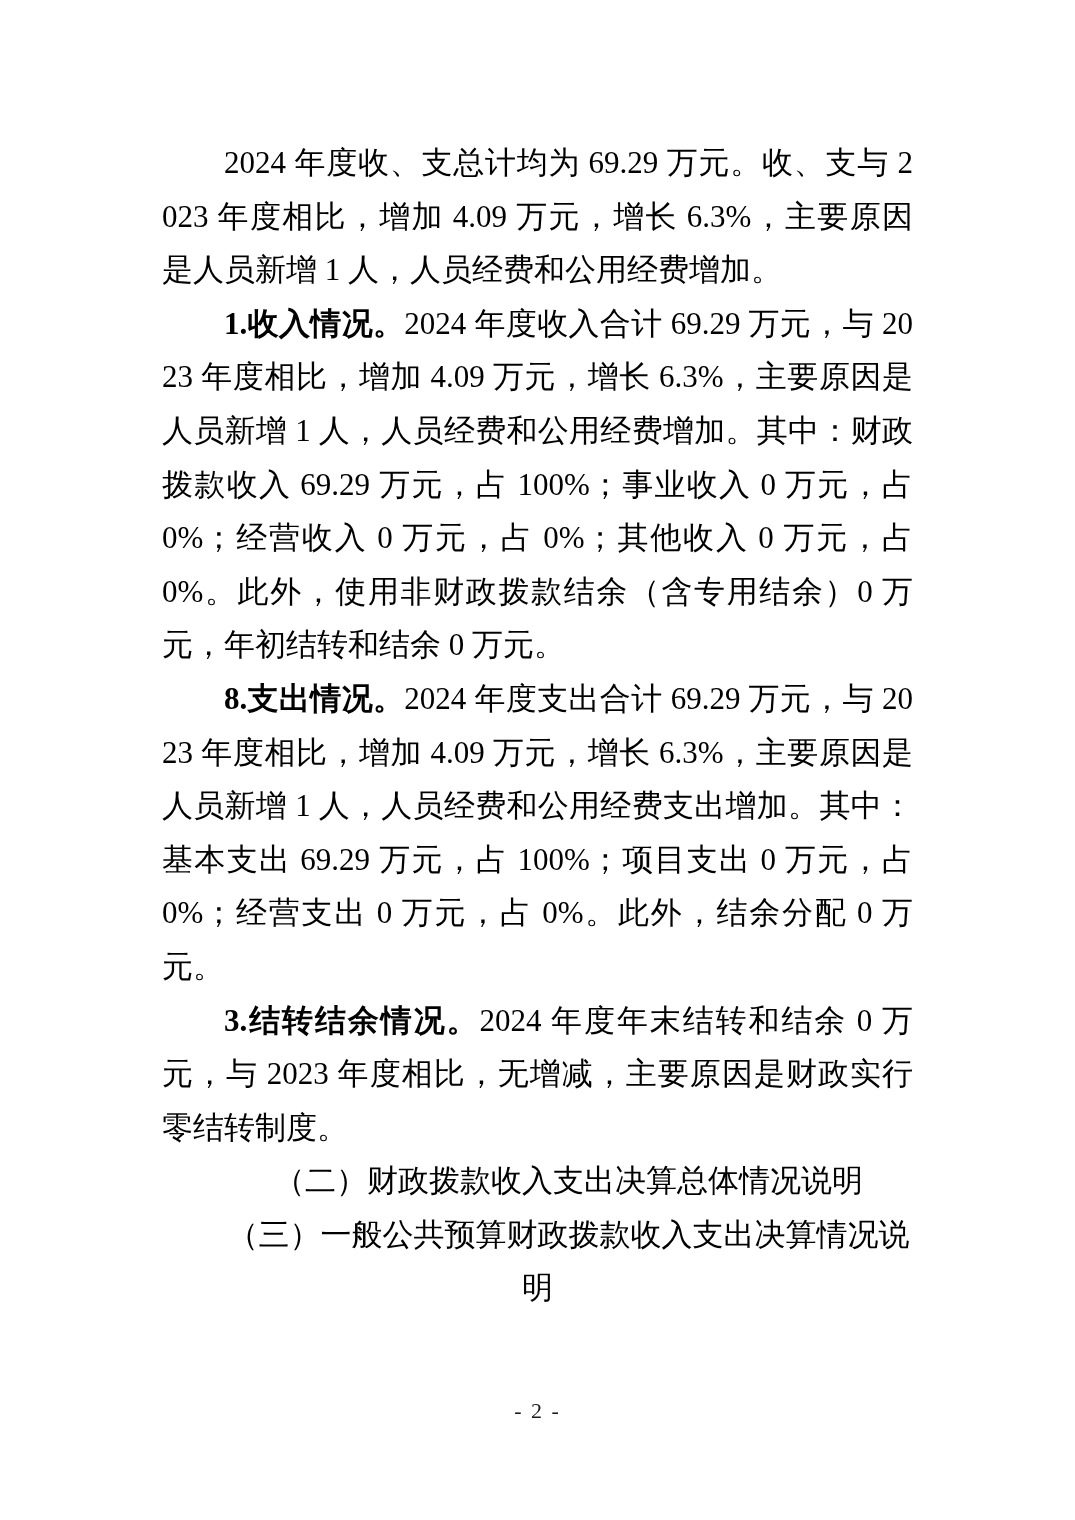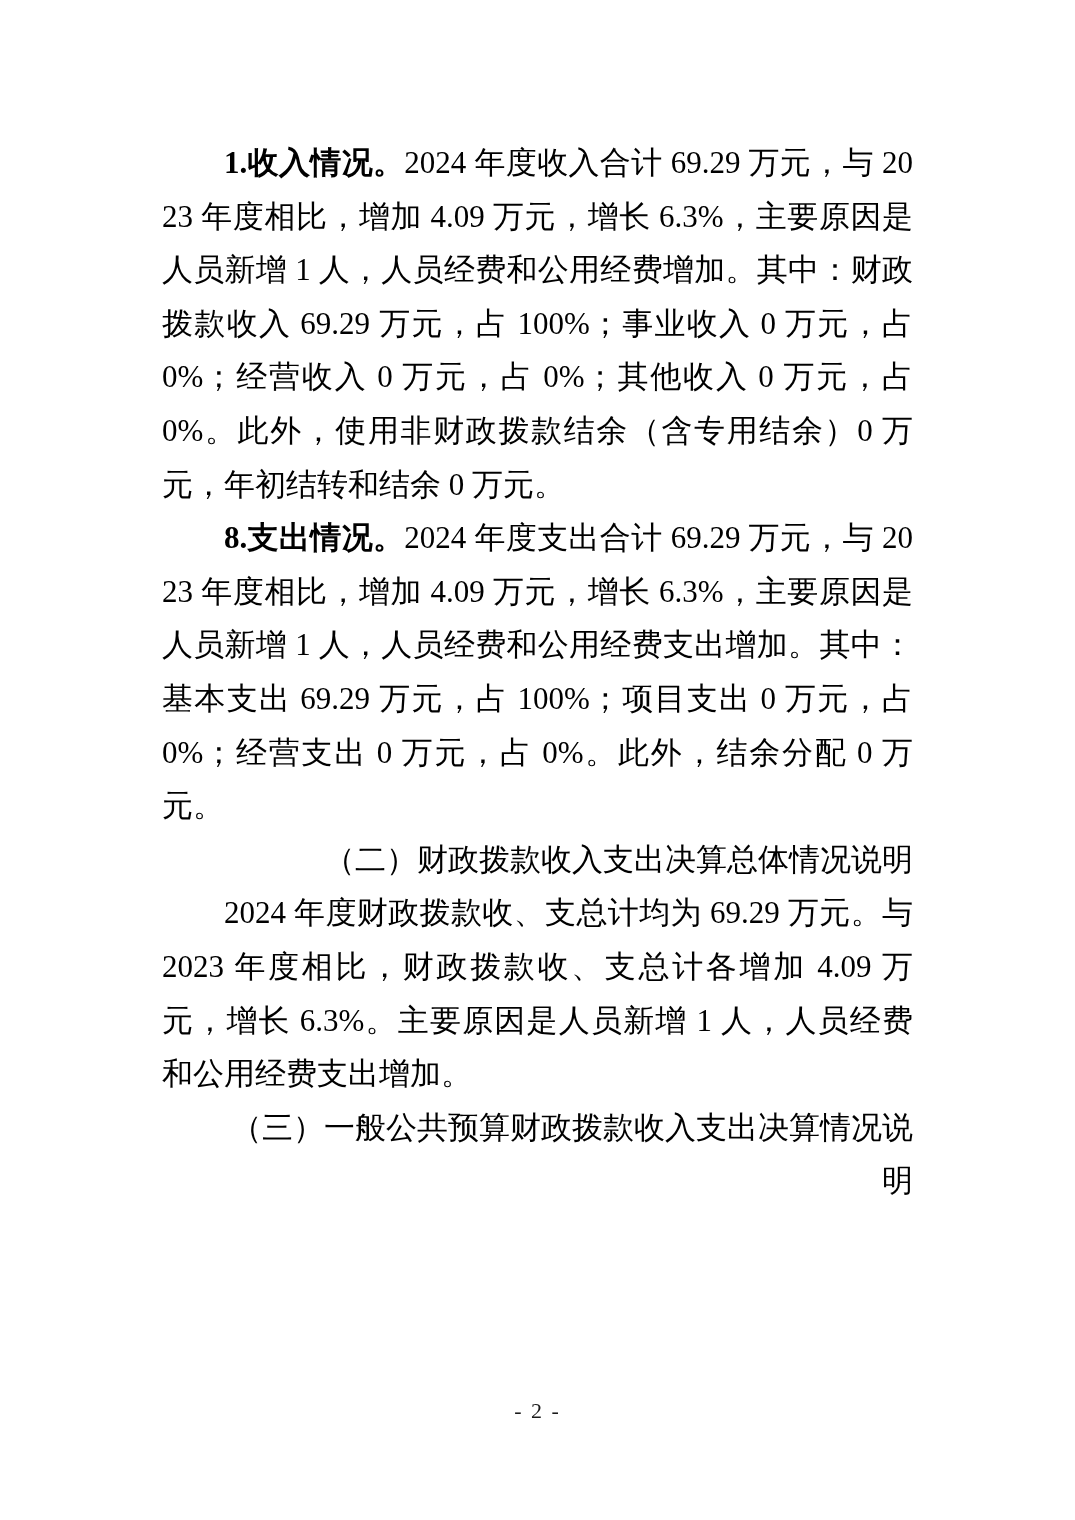--- a/index.html
+++ b/index.html
@@ -30,39 +30,40 @@
     text-align: justify;
     text-justify: inter-character;
     text-indent: 2em;
     word-break: break-all;
   }
   p.para .lead {
     font-weight: bold;
     margin-top: 36px;
   }
   p.para.heading {
-    text-align: right;
+    text-align: center;
     font-weight: 500;
   }
   .footer {
     position: absolute;
     left: 0;
     right: 0;
     top: 1398px;
     text-align: center;
     font-size: 22px;
     letter-spacing: 2px;
     color: #1a1a1a;
   }
 </style>
 </head>
 <body>
 
 <div class="page">
   <div class="content">
+      <p class="para">2024 年度收、支总计均为 69.29 万元。收、支与 2023 年度相比，增加 4.09 万元，增长 6.3%，主要原因是人员新增 1 人，人员经费和公用经费增加。</p>
       <p class="para"><span class="lead">1.收入情况。</span>2024 年度收入合计 69.29 万元，与 2023 年度相比，增加 4.09 万元，增长 6.3%，主要原因是人员新增 1 人，人员经费和公用经费增加。其中：财政拨款收入 69.29 万元，占 100%；事业收入 0 万元，占 0%；经营收入 0 万元，占 0%；其他收入 0 万元，占 0%。此外，使用非财政拨款结余（含专用结余）0 万元，年初结转和结余 0 万元。</p>
       <p class="para"><span class="lead">8.支出情况。</span>2024 年度支出合计 69.29 万元，与 2023 年度相比，增加 4.09 万元，增长 6.3%，主要原因是人员新增 1 人，人员经费和公用经费支出增加。其中：基本支出 69.29 万元，占 100%；项目支出 0 万元，占 0%；经营支出 0 万元，占 0%。此外，结余分配 0 万元。</p>
+      <p class="para"><span class="lead">3.结转结余情况。</span>2024 年度年末结转和结余 0 万元，与 2023 年度相比，无增减，主要原因是财政实行零结转制度。</p>
       <p class="para heading">（二）财政拨款收入支出决算总体情况说明</p>
-      <p class="para">2024 年度财政拨款收、支总计均为 69.29 万元。与 2023 年度相比，财政拨款收、支总计各增加 4.09 万元，增长 6.3%。主要原因是人员新增 1 人，人员经费和公用经费支出增加。</p>
       <p class="para heading">（三）一般公共预算财政拨款收入支出决算情况说明</p>
     </div>
   <div class="footer">- 2 -</div>
 </div>
 
 </body></html>

